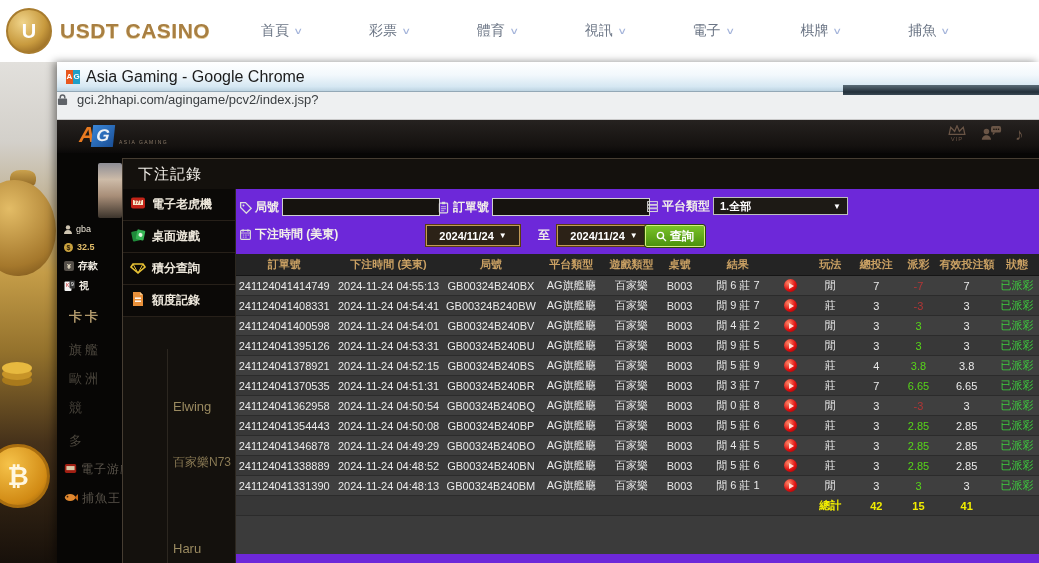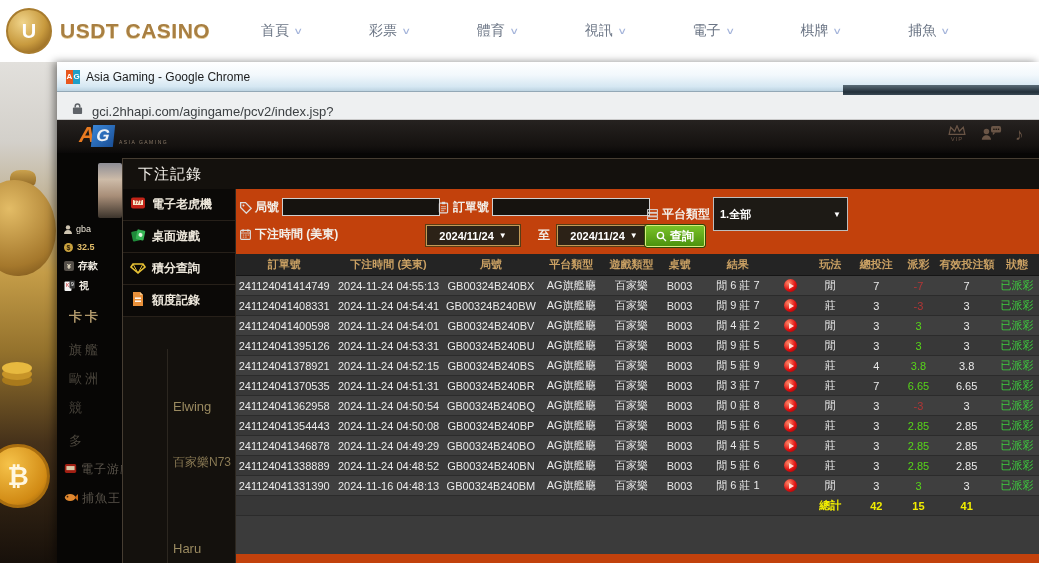--- a/index.html
+++ b/index.html
@@ -31,25 +31,25 @@
      display:flex;align-items:center;justify-content:center;}
   
   .popup{position:absolute;left:57px;top:62px;width:982px;height:501px;box-shadow:-3px 0 8px rgba(0,0,0,.45);}
   .titlebar{position:absolute;left:0;top:0;right:0;height:30px;
      background:linear-gradient(180deg,#ffffff 0%,#f2f8fc 45%,#d5e7f2 85%,#bdd3e1 100%);
      border-bottom:1px solid #93a8b6;display:flex;align-items:center;padding-left:9px;box-sizing:border-box;}
   .favicon{width:14px;height:14px;display:flex;margin-right:6px;flex:0 0 auto;}
   .favicon div{width:7px;height:14px;color:#fff;font-size:8px;font-weight:bold;display:flex;align-items:center;justify-content:center;}
   .fav-a{background:#e8581f;}
   .fav-g{background:#1f9fc8;}
-  .win-title{font-size:12px;color:#1c1c1c;}
+  .win-title{font-size:16px;color:#1c1c1c;}
   .bg-strip{position:absolute;right:0;top:23px;width:196px;height:10px;z-index:3;
      background:linear-gradient(180deg,#5a6c78,#22303a 70%,#3a4a55);}
   .urlbar{position:absolute;left:0;top:30px;right:0;height:28px;background:#eef0f1;
-     border-bottom:1px solid #c9c9c9;display:flex;align-items:flex-end;padding-left:15px;box-sizing:border-box;}
+     border-bottom:1px solid #c9c9c9;display:flex;align-items:flex-start;box-sizing:border-box;}
   .url-text{font-size:13px;color:#3c4043;margin-left:9px;}
   .popup-content{position:absolute;left:0;top:58px;right:0;bottom:0;background:#000;overflow:hidden;}
   
   .ag-header{position:absolute;left:0;top:0;right:0;height:33px;
      background:linear-gradient(180deg,#262220 0%,#14110f 80%,#0a0808 100%);}
   .ag-logo{position:absolute;left:22px;top:3px;display:flex;align-items:flex-end;}
   .ag-a{font-size:22px;font-weight:800;font-style:italic;color:#e87a20;line-height:24px;}
   .ag-g{width:22px;height:22px;background:linear-gradient(135deg,#3a86d8,#1a4f96);color:#eef2f6;
      font-size:17px;font-weight:800;font-style:italic;display:flex;align-items:center;justify-content:center;
      margin-left:-3px;transform:skewX(-6deg);}
@@ -85,27 +85,27 @@
   .menu-item{height:32px;display:flex;align-items:center;gap:6px;padding-left:7px;box-sizing:border-box;
      background:#0b0907;border-bottom:1px solid #272019;color:#eee8dc;font-size:12px;font-weight:bold;cursor:pointer;position:relative;}
   .menu-item svg{flex:0 0 auto;}
   .menu-item.active{background:linear-gradient(180deg,#dfc6a7 0%,#c4a27d 55%,#ab8763 100%);color:#241505;z-index:2;}
   .menu-item.active:after{content:"";position:absolute;right:-8px;top:50%;transform:translateY(-50%);
      border-top:8px solid transparent;border-bottom:8px solid transparent;border-left:8px solid #b28e68;}
   .menu-lower{position:absolute;left:44px;right:0;top:160px;bottom:0;border-left:1px solid #2c2720;overflow:hidden;}
   .dealer-name{position:absolute;left:5px;font-size:12px;color:#8a7a54;white-space:nowrap;}
   .dealer-name.big{font-size:13px;color:#9a8a60;}
   
-  .main{position:absolute;left:112px;top:0;right:0;bottom:0;background:#c2410c;border-left:1px solid #2c2720;}
+  .main{position:absolute;left:112px;top:0;right:0;bottom:0;background:#6d28d9;border-left:1px solid #2c2720;}
   .filters{position:absolute;left:0;top:0;right:0;height:64px;}
   .f-label{font-size:12px;font-weight:bold;color:#f2efe9;display:flex;align-items:center;gap:3px;white-space:nowrap;}
   .f-item{position:absolute;display:flex;align-items:center;gap:3px;}
   .f-input{width:150px;height:16px;background:#16130f;border:1px solid #cfcfcf;color:#eee;font-size:11px;padding:0 3px;}
   .f-select{height:18px;background:#1d1a15;border:1px solid #bdbdbd;color:#fff;font-size:11px;font-weight:bold;
-     display:flex;align-items:center;justify-content:space-between;padding:16px 6px;box-sizing:border-box;cursor:pointer;}
+     display:flex;align-items:center;justify-content:space-between;padding:0 6px;box-sizing:border-box;cursor:pointer;}
   .f-date{width:92px;height:19px;background:#2c2217;border:1px solid #c19a56;outline:1px solid #5a3c14;color:#fff;
      font-size:11px;font-weight:bold;display:flex;align-items:center;justify-content:center;gap:5px;cursor:pointer;}
   .dd{font-size:8px;color:#fff;}
   .to-label{font-size:12px;font-weight:bold;color:#f2efe9;}
   .search-btn{width:58px;height:20px;background:linear-gradient(180deg,#79c228,#4c920e);border:1px solid #d6ef7e;
      outline:1px solid #2a4a06;border-radius:2px;color:#fff;font-size:12px;font-weight:bold;
      display:flex;align-items:center;justify-content:center;gap:3px;cursor:pointer;}
   
   .table-wrap{position:absolute;left:0;top:65px;right:0;height:300px;background:#3b3b3b;overflow:hidden;}
   table{width:100%;border-collapse:collapse;table-layout:fixed;}
@@ -575,21 +575,21 @@
                       <td>閒 5 莊 6</td>
                       <td><span class="playbtn"><span></span></span></td>
                       <td>莊</td>
                       <td>3</td>
                       <td class="pos">2.85</td>
                       <td>2.85</td>
                       <td class="status">已派彩</td>
                     </tr>
                     <tr class="r-odd">
                       <td>241124041331390</td>
-                      <td>2024-11-16 04:48:13</td>
+                      <td>2024-11-24 04:48:13</td>
                       <td>GB00324B240BM</td>
                       <td>AG旗艦廳</td>
                       <td>百家樂</td>
                       <td>B003</td>
                       <td>閒 6 莊 1</td>
                       <td><span class="playbtn"><span></span></span></td>
                       <td>閒</td>
                       <td>3</td>
                       <td class="pos">3</td>
                       <td>3</td>

